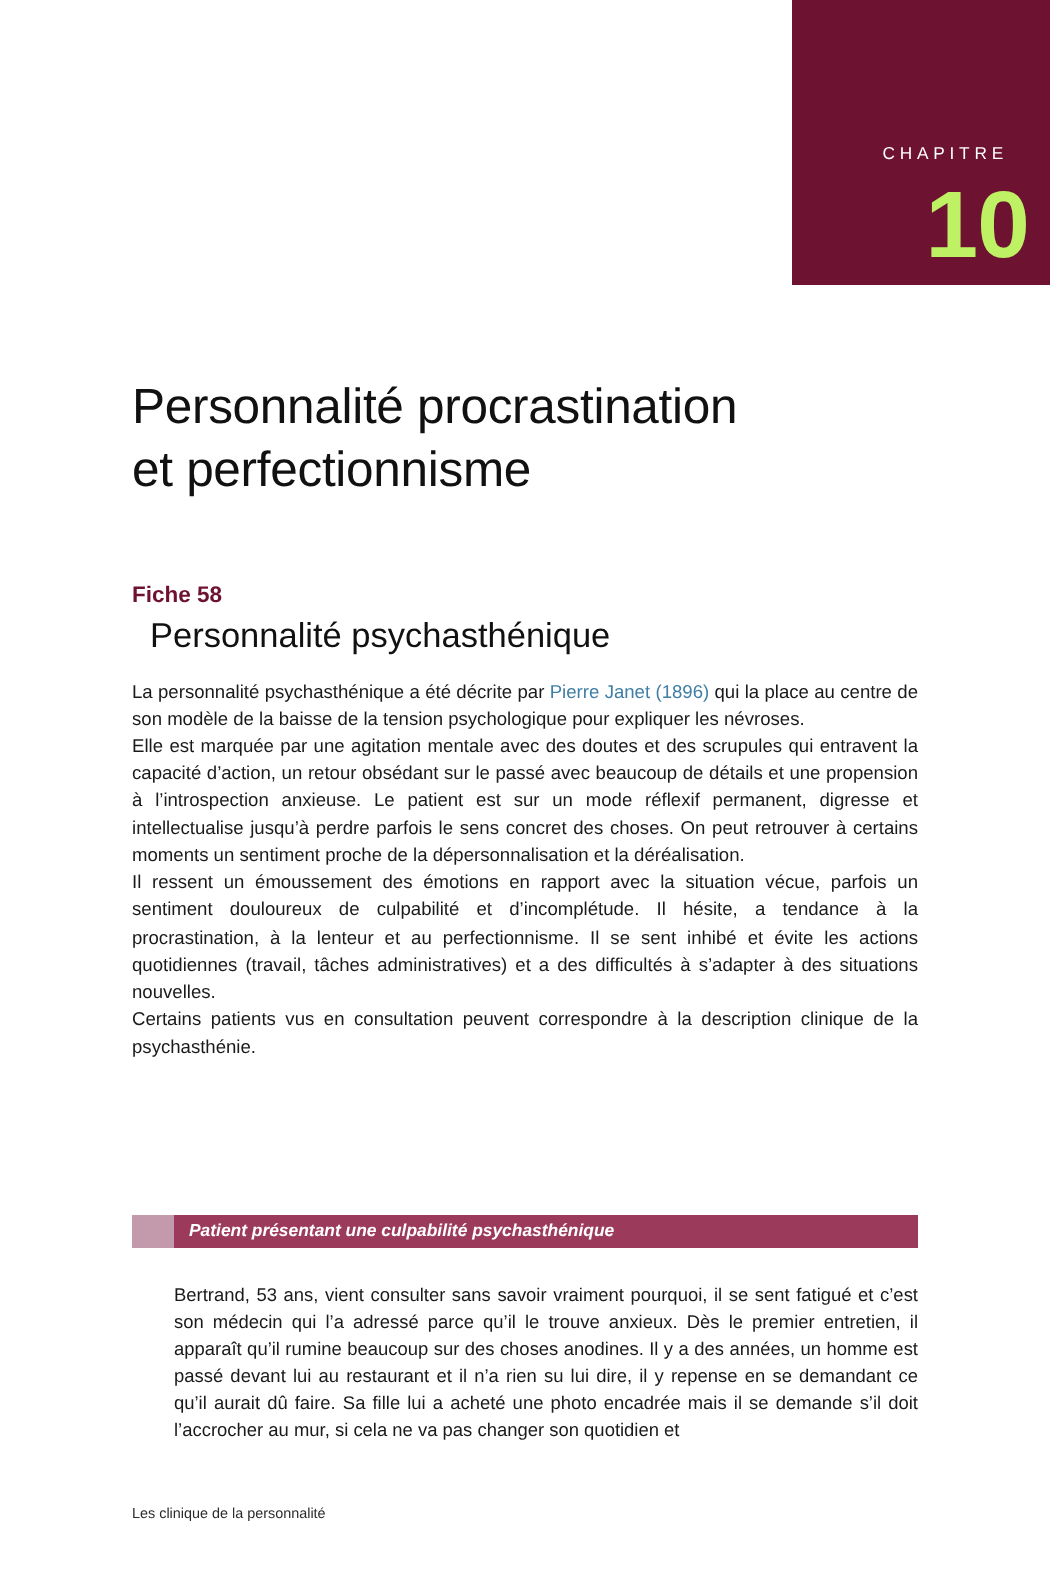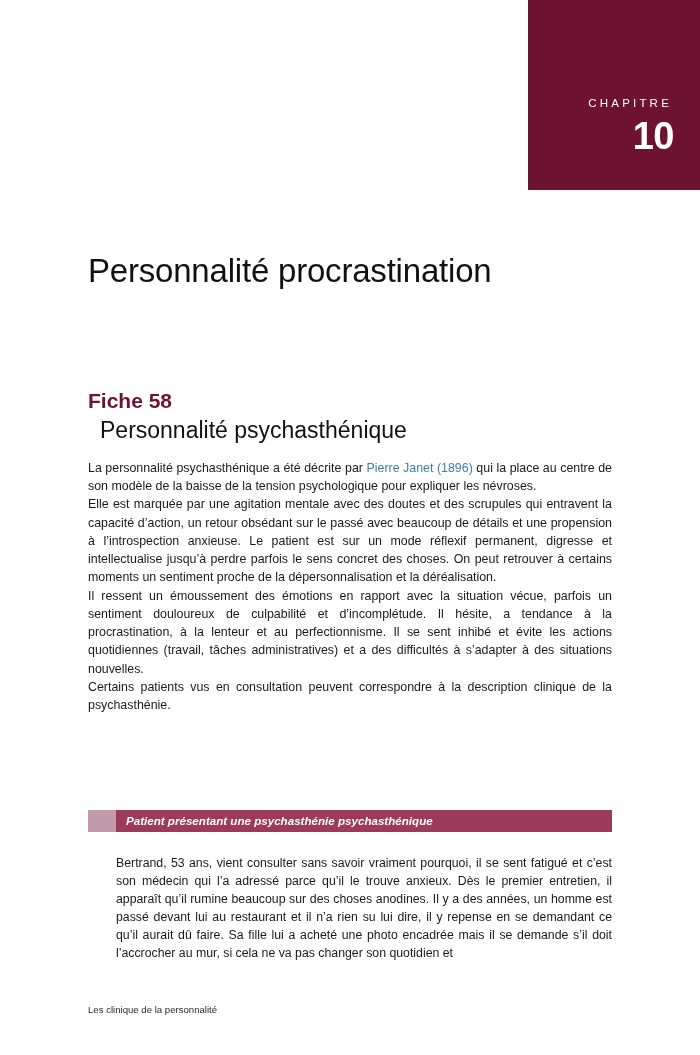--- a/index.html
+++ b/index.html
@@ -38,26 +38,26 @@
     right: 28px;
     top: 98px;
     font-size: 11.5px;
     letter-spacing: 3.2px;
     font-weight: 400;
     color: #ffffff;
     line-height: 1;
   }
   .chapter-number {
     position: absolute;
-    right: 26px;
+    right: 14px;
     top: 116px;
-    font-size: 38px;
+    font-size: 63px;
     font-weight: 700;
     letter-spacing: -0.5px;
-    color: #ffffff;
+    color: #bef264;
     line-height: 1.1;
   }
   
   .chapter-title {
     position: absolute;
     left: 88px;
     top: 228px;
     width: 560px;
     font-size: 33px;
     line-height: 1.28;
@@ -66,21 +66,21 @@
     letter-spacing: -0.2px;
   }
   
   .fiche-wrap {
     position: absolute;
     left: 88px;
     top: 388px;
     width: 524px;
   }
   .fiche-number {
-    font-size: 21px;
+    font-size: 15px;
     font-weight: 700;
     color: #6e1231;
     margin: 0 0 2px 0;
     line-height: 1.25;
   }
   .fiche-title {
     font-size: 23px;
     font-weight: 400;
     color: #111111;
     margin: 0 0 14px 12px;
@@ -168,39 +168,40 @@
 
 <div class="page">
 
   <div class="chapter-banner">
     <div class="chapter-label">CHAPITRE</div>
     <div class="chapter-number">10</div>
   </div>
 
   <h1 class="chapter-title">
     <span>Personnalité procrastination</span><br>
+    <span>et perfectionnisme</span>
   </h1>
 
   <div class="fiche-wrap">
     <div class="fiche-number">Fiche 58</div>
     <div class="fiche-title">Personnalité psychasthénique</div>
 
     <div class="body-text">
       <p><span>La personnalité psychasthénique a été décrite par </span><span class="ref-link">Pierre Janet (1896)</span><span> qui la place au centre de son modèle de la baisse de la tension psychologique pour expliquer les névroses.</span></p>
       <p>Elle est marquée par une agitation mentale avec des doutes et des scrupules qui entravent la capacité d’action, un retour obsédant sur le passé avec beaucoup de détails et une propension à l’introspection anxieuse. Le patient est sur un mode réflexif permanent, digresse et intellectualise jusqu’à perdre parfois le sens concret des choses. On peut retrouver à certains moments un sentiment proche de la dépersonnalisation et la déréalisation.</p>
       <p>Il ressent un émoussement des émotions en rapport avec la situation vécue, parfois un sentiment douloureux de culpabilité et d’incomplétude. Il hésite, a tendance à la procrastination, à la lenteur et au perfectionnisme. Il se sent inhibé et évite les actions quotidiennes (travail, tâches administratives) et a des difficultés à s’adapter à des situations nouvelles.</p>
       <p>Certains patients vus en consultation peuvent correspondre à la description clinique de la psychasthénie.</p>
     </div>
   </div>
 
   <div class="case-box">
     <div class="case-header">
       <div class="case-header-inner">
         <div class="case-header-bar"></div>
-        <div class="case-header-title">Patient présentant une psychasthénie psychasthénique</div>
+        <div class="case-header-title">Patient présentant une culpabilité psychasthénique</div>
       </div>
     </div>
     <div class="case-body">Bertrand, 53 ans, vient consulter sans savoir vraiment pourquoi, il se sent fatigué et c’est son médecin qui l’a adressé parce qu’il le trouve anxieux. Dès le premier entretien, il apparaît qu’il rumine beaucoup sur des choses anodines. Il y a des années, un homme est passé devant lui au restaurant et il n’a rien su lui dire, il y repense en se demandant ce qu’il aurait dû faire. Sa fille lui a acheté une photo encadrée mais il se demande s’il doit l’accrocher au mur, si cela ne va pas changer son quotidien et</div>
   </div>
 
   <div class="footer">
     <div class="footer-running">Les clinique de la personnalité</div>
   </div>
 
 </div>

